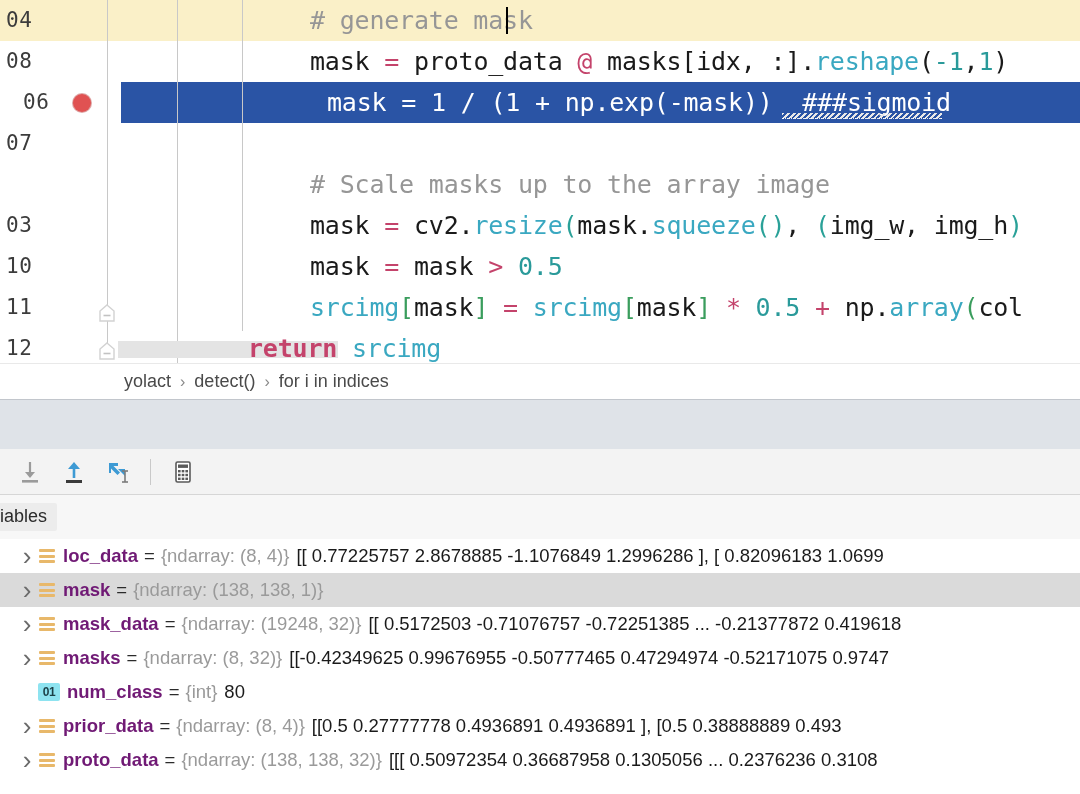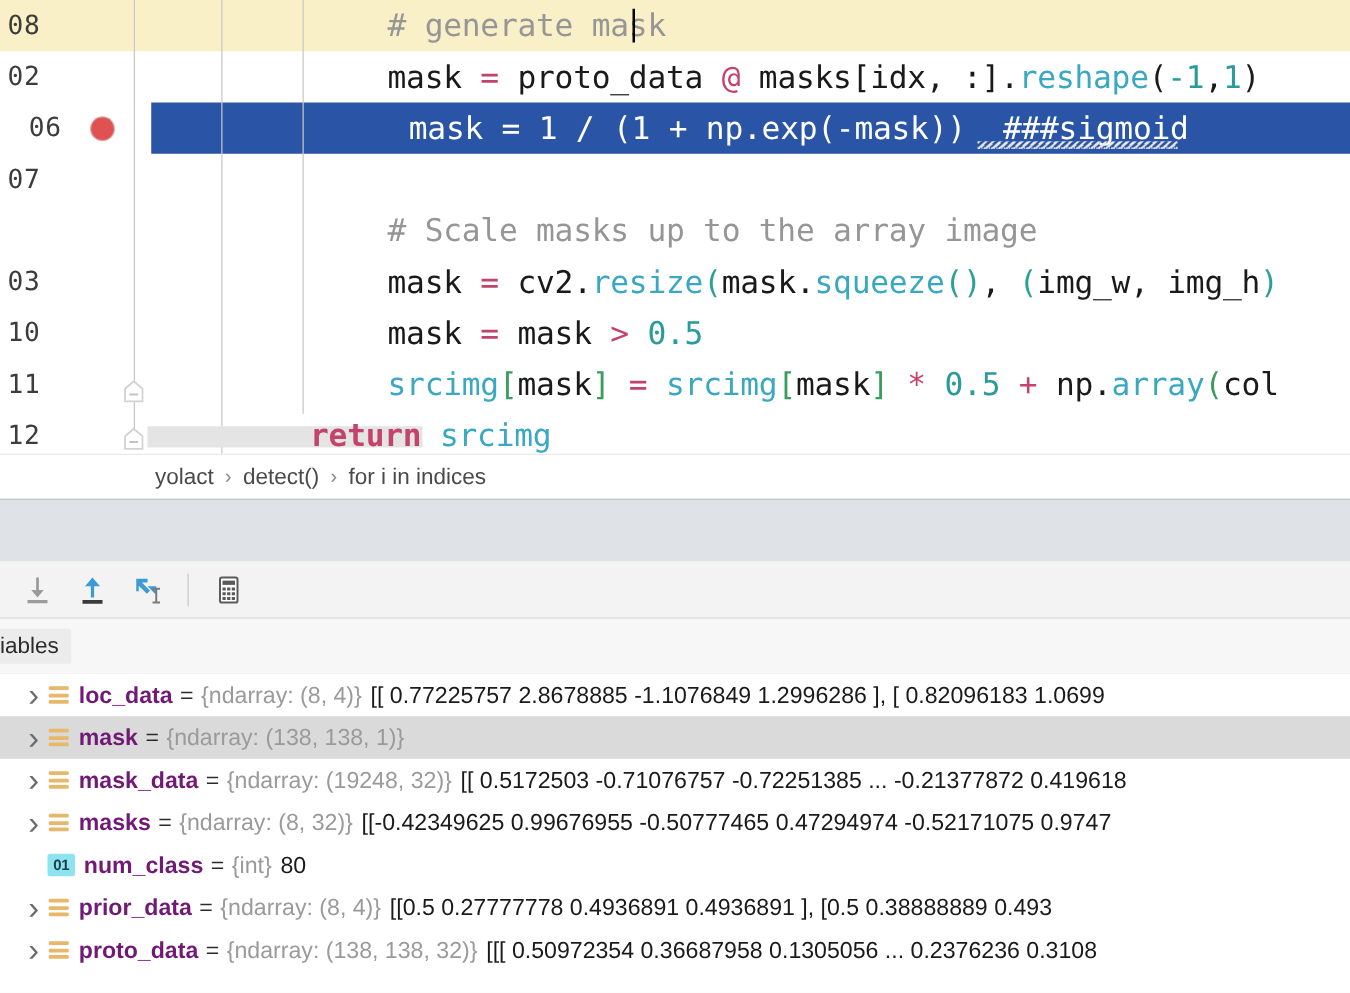--- a/index.html
+++ b/index.html
@@ -175,28 +175,28 @@
   <div class="editor">
     <div class="indent-guides">
       <div class="iguide" style="left:107px; top:0; height:348px;"></div>
       <div class="iguide" style="left:177px; top:0; height:363px;"></div>
       <div class="iguide" style="left:242px; top:0; height:331px;"></div>
     </div>
     <div id="code-lines">
         <div class="code-row current" style="background: transparent;">
           <div style="position: absolute; left: 0px; top: 0px; width: 1080px; height: 41px; background: rgb(250, 240, 200); z-index: 0;"></div>
           <div class="gutter">
-            <span class="linenum">08</span>
+            <span class="linenum">04</span>
           </div>
           <div class="code-text" style="left: 310px;"><span class="t-comment"># generate mask</span></div>
           <div class="caret" style="left: 506px;"></div>
         </div>
         <div class="code-row">
           <div class="gutter">
-            <span class="linenum">02</span>
+            <span class="linenum">08</span>
           </div>
           <div class="code-text" style="left: 310px;"><span class="t-plain">mask </span><span class="t-op">=</span><span class="t-plain"> proto_data </span><span class="t-op">@</span><span class="t-plain"> masks</span><span class="t-brk">[</span><span class="t-plain">idx, :</span><span class="t-brk">]</span><span class="t-plain">.</span><span class="t-fn">reshape</span><span class="t-brk">(</span><span class="t-num">-1</span><span class="t-plain">,</span><span class="t-num">1</span><span class="t-brk">)</span></div>
         </div>
         <div class="code-row exec" style="background: transparent; margin-left: 17px;">
           <div style="position: absolute; left: 104px; top: 0px; width: 976px; height: 41px; background: rgb(42, 84, 165); z-index: 0;"></div>
           <div class="gutter">
             <span class="linenum">06</span>
             <span class="breakpoint"></span>
           </div>
           <div class="code-text" style="left: 310px;"><span class="t-plain">mask </span><span class="t-op">=</span><span class="t-plain"> </span><span class="t-num">1</span><span class="t-op"> / </span><span class="t-brk">(</span><span class="t-num">1</span><span class="t-op"> + </span><span class="t-plain">np</span><span class="t-plain">.</span><span class="t-fn">exp</span><span class="t-brk">(</span><span class="t-plain">-mask</span><span class="t-brk">))</span><span class="t-comment">  ###sigmoid</span></div>

